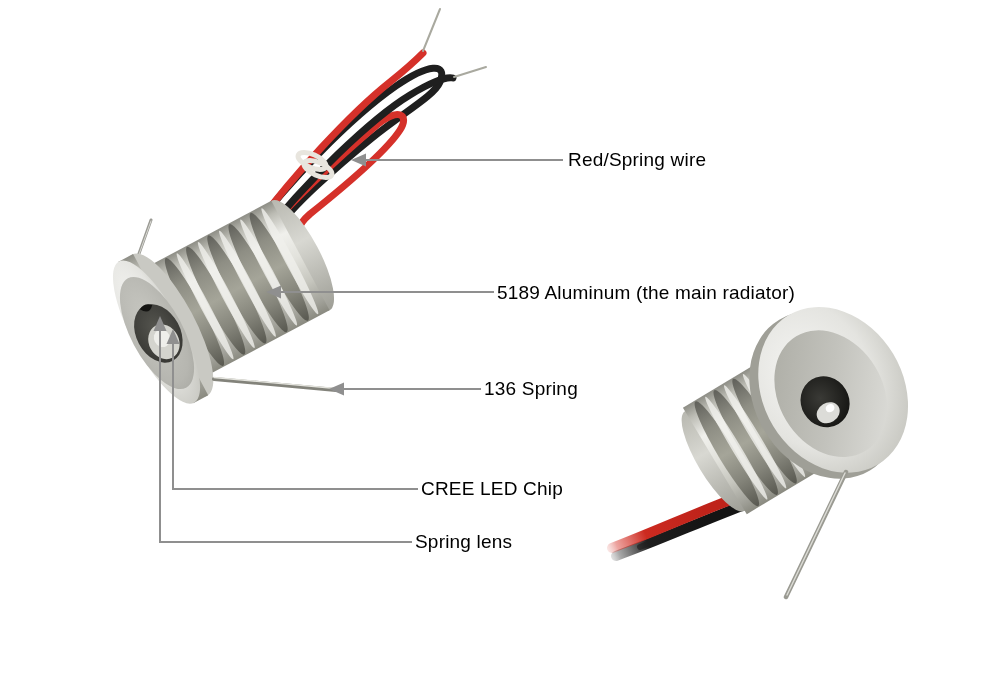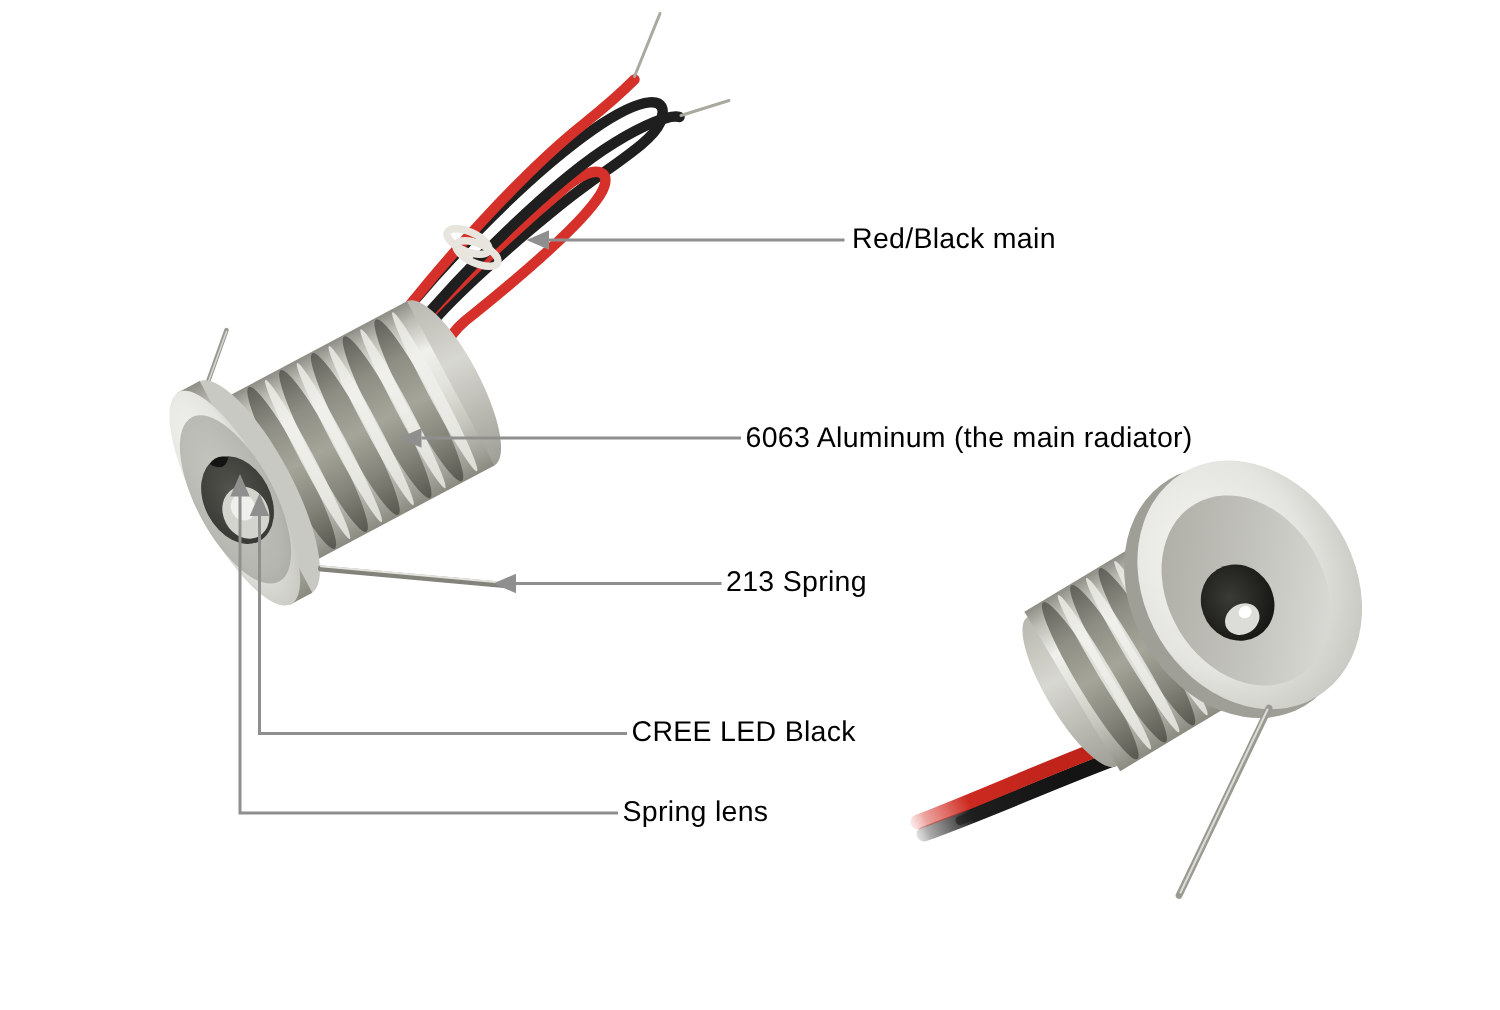--- a/index.html
+++ b/index.html
@@ -205,23 +205,23 @@
         <polyline points="173,343 173,489 418,489" fill="none"></polyline>
         <polygon points="173,329 166.5,344 179.5,344" stroke="none"></polygon>
       </g>
       <g>
         <polyline points="160,330 160,542 412,542" fill="none"></polyline>
         <polygon points="160,316 153.5,331 166.5,331" stroke="none"></polygon>
       </g>
     </g>
   </svg>
 
-  <div class="callout" style="left:568px;top:160px">Red/Black main</div>
-
-  <div class="callout" style="left:497px;top:293px">6063 Aluminum (the main radiator)</div>
-
-  <div class="callout" style="left:484px;top:389px">213 Spring</div>
-
-  <div class="callout" style="left:421px;top:489px">CREE LED Black</div>
+  <div class="callout" style="left:568px;top:160px">Red/Spring wire</div>
+
+  <div class="callout" style="left:497px;top:293px">5189 Aluminum (the main radiator)</div>
+
+  <div class="callout" style="left:484px;top:389px">136 Spring</div>
+
+  <div class="callout" style="left:421px;top:489px">CREE LED Chip</div>
 
   <div class="callout" style="left:415px;top:542px">Spring lens</div>
 
 </div>
 
 </body></html>

